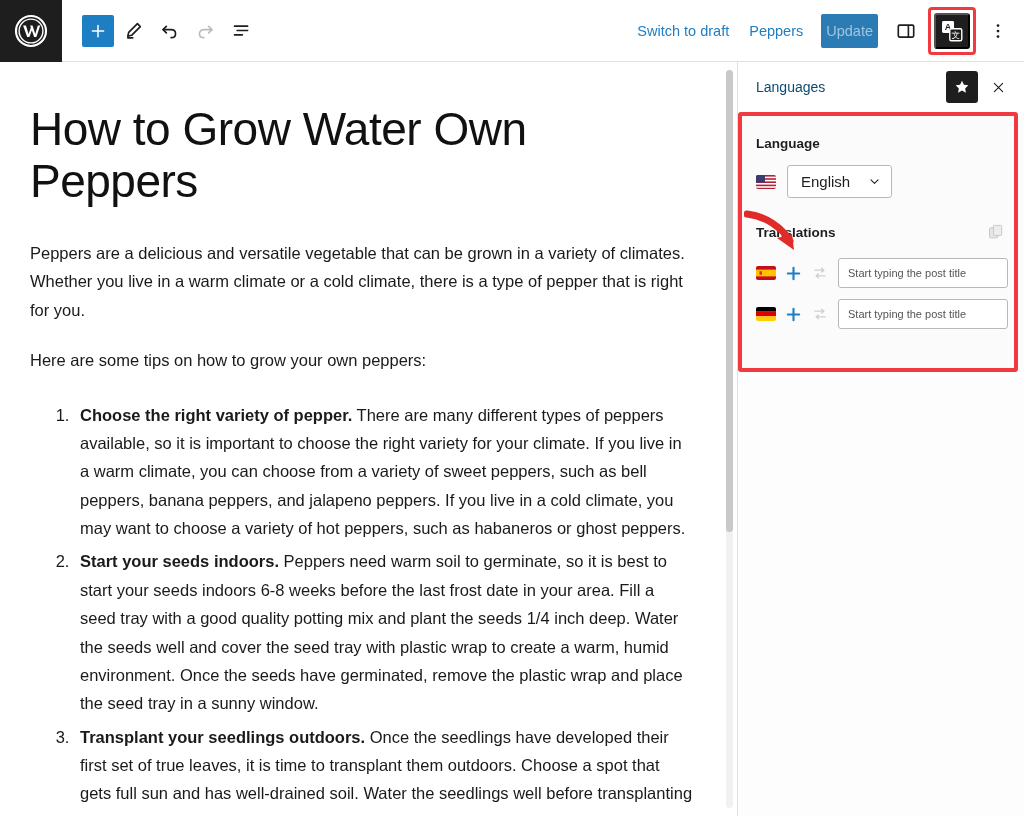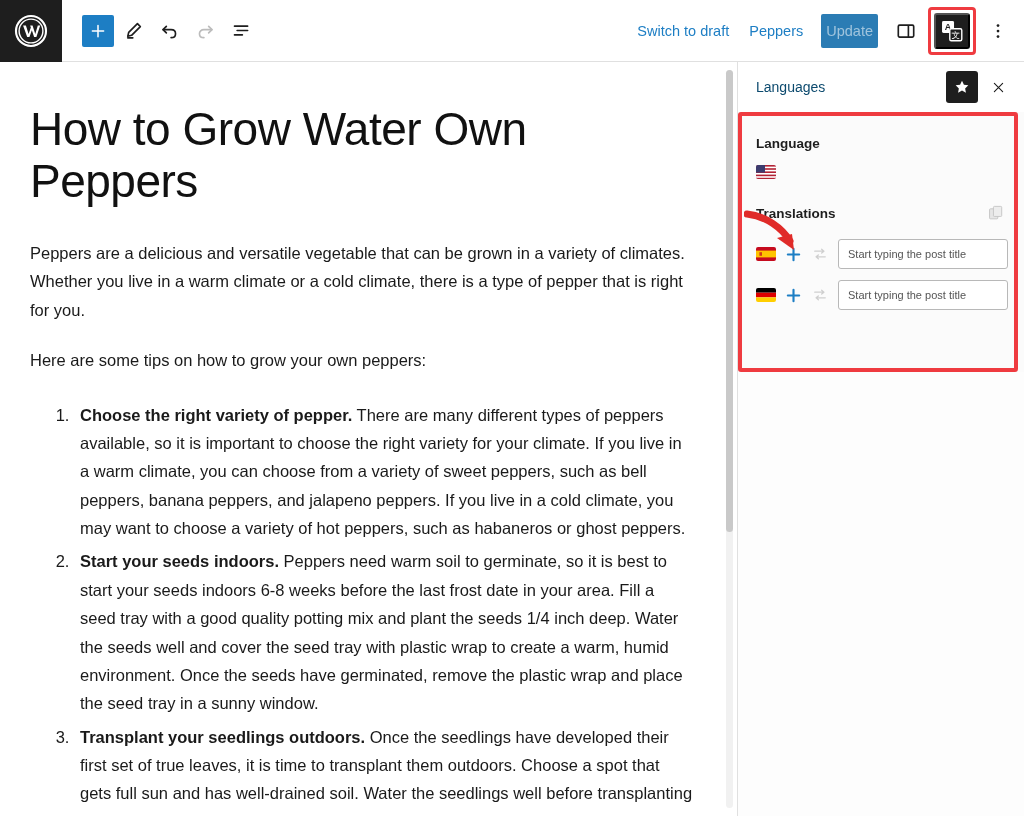--- a/index.html
+++ b/index.html
@@ -306,20 +306,26 @@
 
       <div class="lang-row">
         <svg class="flag" viewBox="0 0 20 14">
           <rect width="20" height="14" fill="#b22234"></rect>
           <rect y="1.6" width="20" height="1.6" fill="#ffffff"></rect>
           <rect y="4.8" width="20" height="1.6" fill="#ffffff"></rect>
           <rect y="8.0" width="20" height="1.6" fill="#ffffff"></rect>
           <rect y="11.2" width="20" height="1.6" fill="#ffffff"></rect>
           <rect width="9" height="7.6" fill="#3c3b6e"></rect>
         </svg>
+        <div class="lang-select">
+          <span>English</span>
+          <svg width="13" height="13" viewBox="0 0 24 24">
+            <path d="M5.5 9l6.5 6.5L18.5 9" fill="none" stroke="#1e1e1e" stroke-width="1.9" stroke-linecap="round" stroke-linejoin="round"></path>
+          </svg>
+        </div>
       </div>
 
       <div class="translations-head">
         <span class="field-label" style="margin-bottom:0">Translations</span>
         <button class="copy-btn">
           <svg width="18" height="18" viewBox="0 0 24 24">
             <rect x="3.4" y="6.4" width="11" height="13.4" rx="1.2" fill="#e6e6e6" stroke="#c4c4c4" stroke-width="1.2"></rect>
             <rect x="8.6" y="3.2" width="11" height="13.4" rx="1.2" fill="#ededed" stroke="#c4c4c4" stroke-width="1.2"></rect>
           </svg>
         </button>

